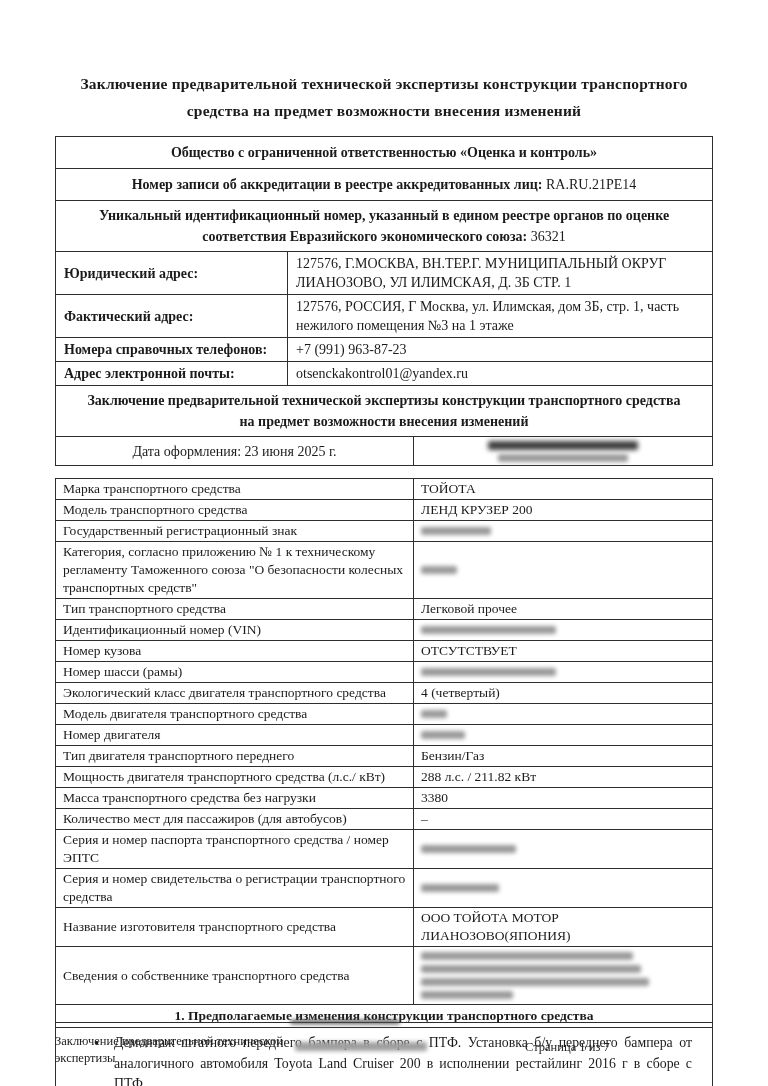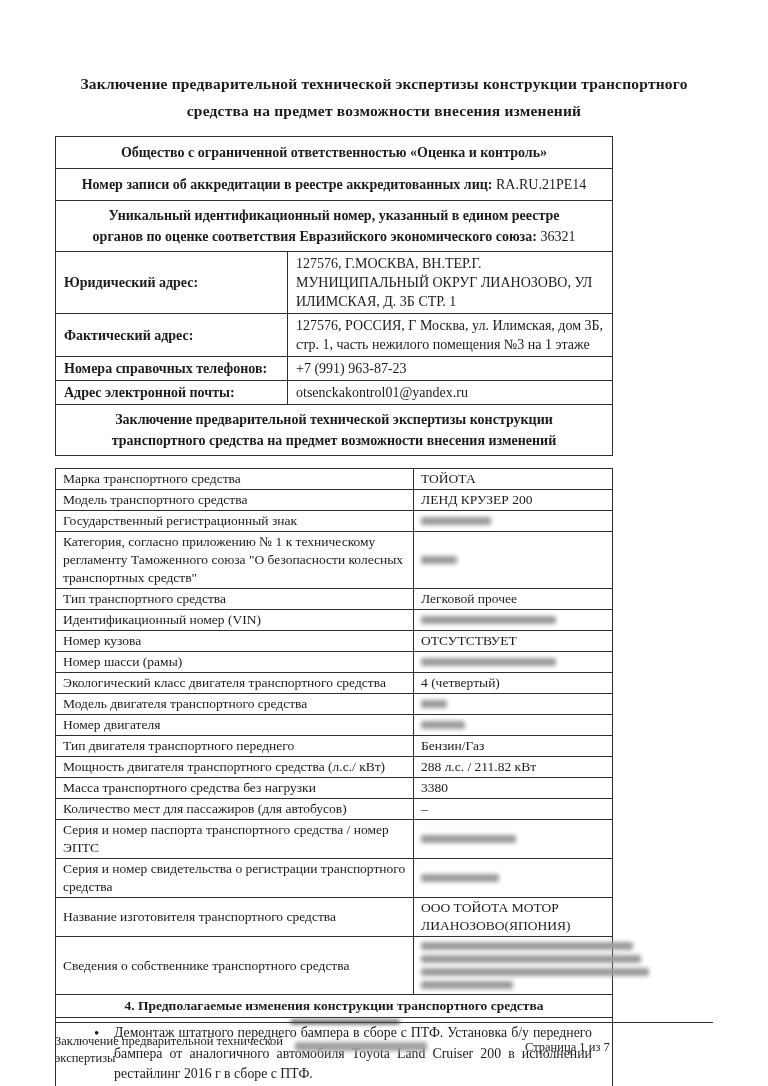--- a/index.html
+++ b/index.html
@@ -17,21 +17,21 @@
   .doc-title {
     margin-top:70px;
     padding:0 16px;
     text-align:center;
     font-size:15.5px;
     font-weight:bold;
     line-height:27px;
     letter-spacing:0.2px;
   }
 
-  table { border-collapse:collapse; width:558px; table-layout:fixed; }
+  table { border-collapse:collapse; width:658px; table-layout:fixed; }
   td { border:1px solid #2e2e2e; vertical-align:middle; font-size:14px; line-height:19px; padding:2px 8px; }
 
   .org-table { margin-top:12px; }
   .org-table col.c1 { width:232px; }
   td.center { text-align:center; }
   td.bold, .bold { font-weight:bold; }
   .org-table td.hdr { padding:6px 10px; }
   .org-table td.hdr2 { padding:4px 30px; line-height:21px; }
   .val { font-weight:normal; }
 
@@ -126,20 +126,37 @@
       <tr>
         <td class="bold">Адрес электронной почты:</td>
         <td>otsenckakontrol01@yandex.ru</td>
       </tr>
       <tr>
         <td colspan="2" class="center bold hdr2">Заключение предварительной технической экспертизы конструкции транспортного средства на предмет возможности внесения изменений</td>
       </tr>
     </tbody>
       </table>
 
+    <table class="date-table">
+      <colgroup>
+          <col class="c1">
+          <col>
+        </colgroup>
+      <tbody>
+          <tr>
+        <td class="center">Дата оформления: 23 июня 2025 г.</td>
+        <td>
+          <div class="date-redacts">
+            <span class="redact dark" style="width:150px;"></span>
+            <span class="redact" style="width:130px;"></span>
+          </div>
+        </td>
+      </tr>
+    </tbody>
+      </table>
 
     <table class="veh-table">
       <colgroup>
           <col class="c1">
           <col>
         </colgroup>
       <tbody>
           <tr>
         <td>Марка транспортного средства</td>
         <td>ТОЙОТА</td>
@@ -233,21 +250,21 @@
         <td>
           <div class="redact-stack">
             <span class="redact" style="width:212px;"></span>
             <span class="redact" style="width:220px;"></span>
             <span class="redact" style="width:228px;"></span>
             <span class="redact" style="width:92px;"></span>
           </div>
         </td>
       </tr>
       <tr>
-        <td colspan="2" class="sec-hdr">4. Предполагаемые изменения конструкции транспортного средства</td>
+        <td colspan="2" class="sec-hdr">1. Предполагаемые изменения конструкции транспортного средства</td>
       </tr>
       <tr>
         <td colspan="2" style="padding:0;">
           <ul class="changes">
             <li>Демонтаж штатного переднего бампера в сборе с ПТФ. Установка б/у переднего бампера от аналогичного автомобиля Toyota Land Cruiser 200 в исполнении рестайлинг 2016 г в сборе с ПТФ.</li>
 
           </ul>
         </td>
       </tr>
     </tbody>

